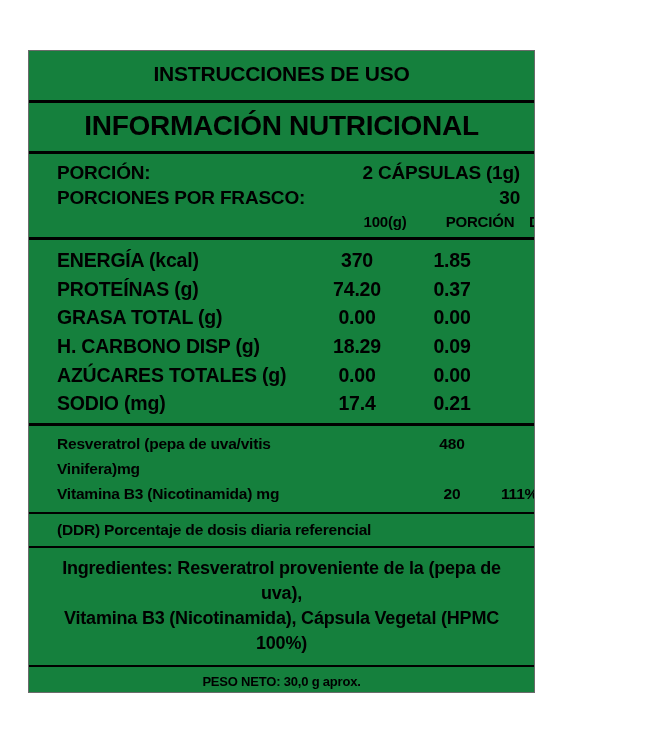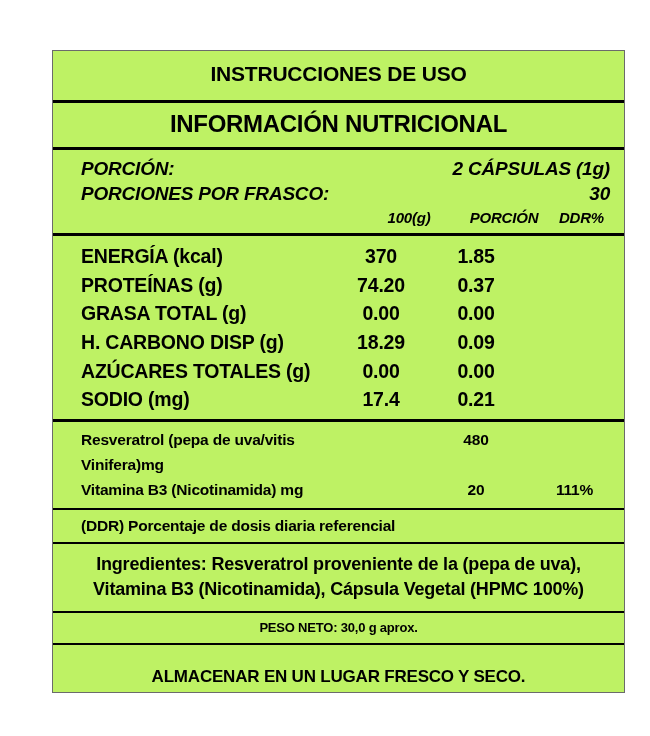--- a/index.html
+++ b/index.html
@@ -11,27 +11,27 @@
     width: 650px;
     height: 736px;
     font-family: "Liberation Sans", sans-serif;
     color: #000000;
     -webkit-font-smoothing: antialiased;
   }
 
   
   .label-frame {
     position: absolute;
-    left: 52px;
+    left: 28px;
     top: 50px;
-    width: 573px;
+    width: 507px;
     height: 643px;
     box-sizing: border-box;
     border: 1px solid #6b6b6b;
-    background: #bef264;
+    background: #15803d;
     overflow: hidden;
   }
 
   
   .section {
     box-sizing: border-box;
     width: 100%;
   }
   .rule-thick { border-bottom: 3px solid #000000; }
   .rule-thin  { border-bottom: 2px solid #000000; }
@@ -51,30 +51,29 @@
     font-size: 16.5px;
     font-weight: bold;
     letter-spacing: -0.3px;
     line-height: 1.3;
     margin-top: 1px;
   }
 
   
   .nutri-title {
     text-align: center;
-    font-size: 24px;
+    font-size: 28px;
     font-weight: bold;
     letter-spacing: -0.3px;
     padding: 7px 0 9px 0;
   }
 
   
   .serving {
     padding: 6px 14px 3px 28px;
-    font-style: italic;
   }
   .serving-row {
     display: flex;
     justify-content: space-between;
     align-items: baseline;
     font-size: 19px;
     font-weight: bold;
     letter-spacing: -0.2px;
     line-height: 1.33;
   }

